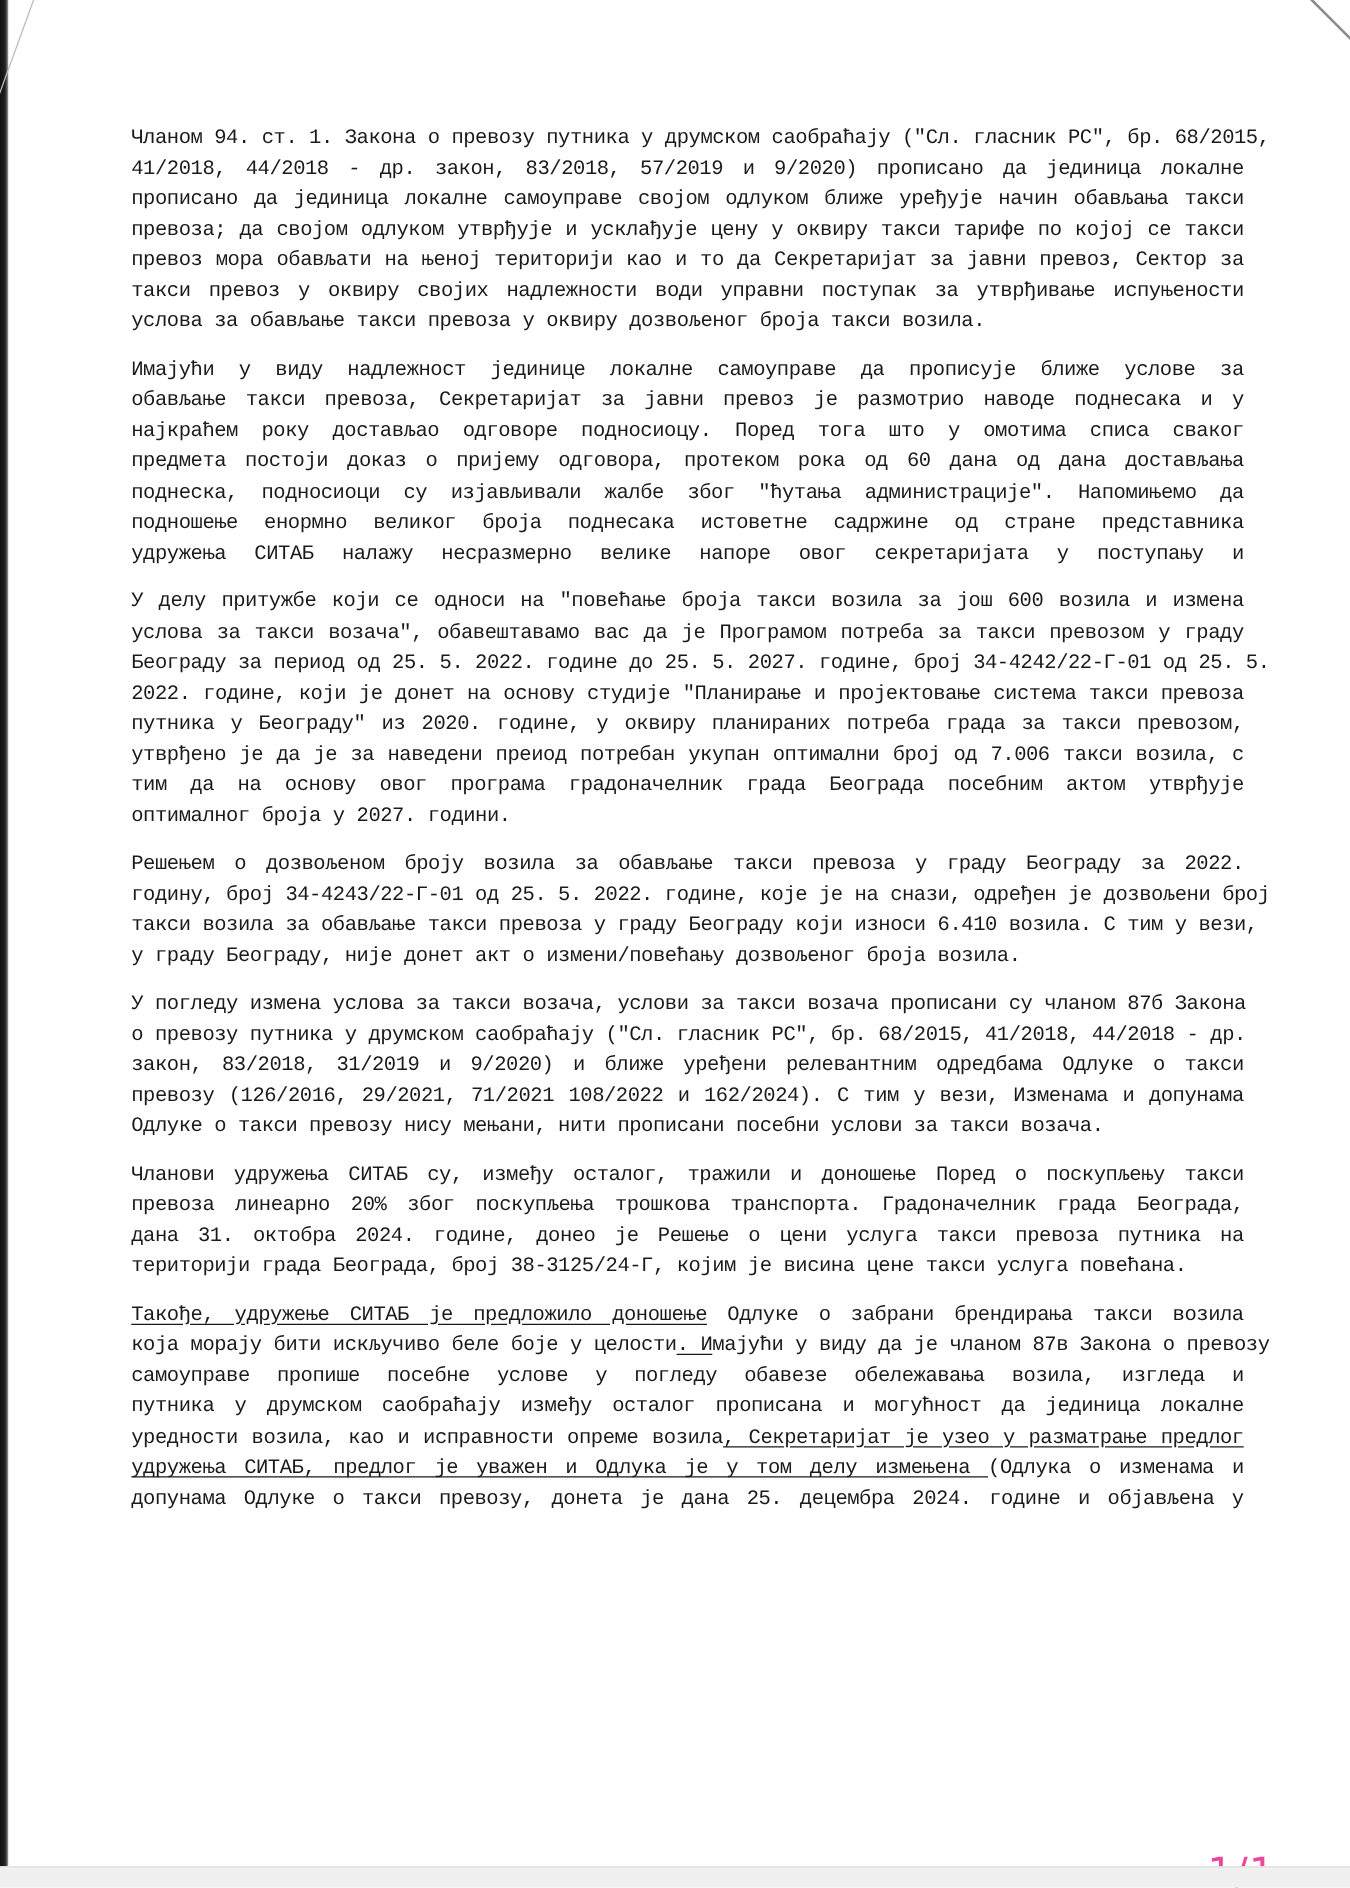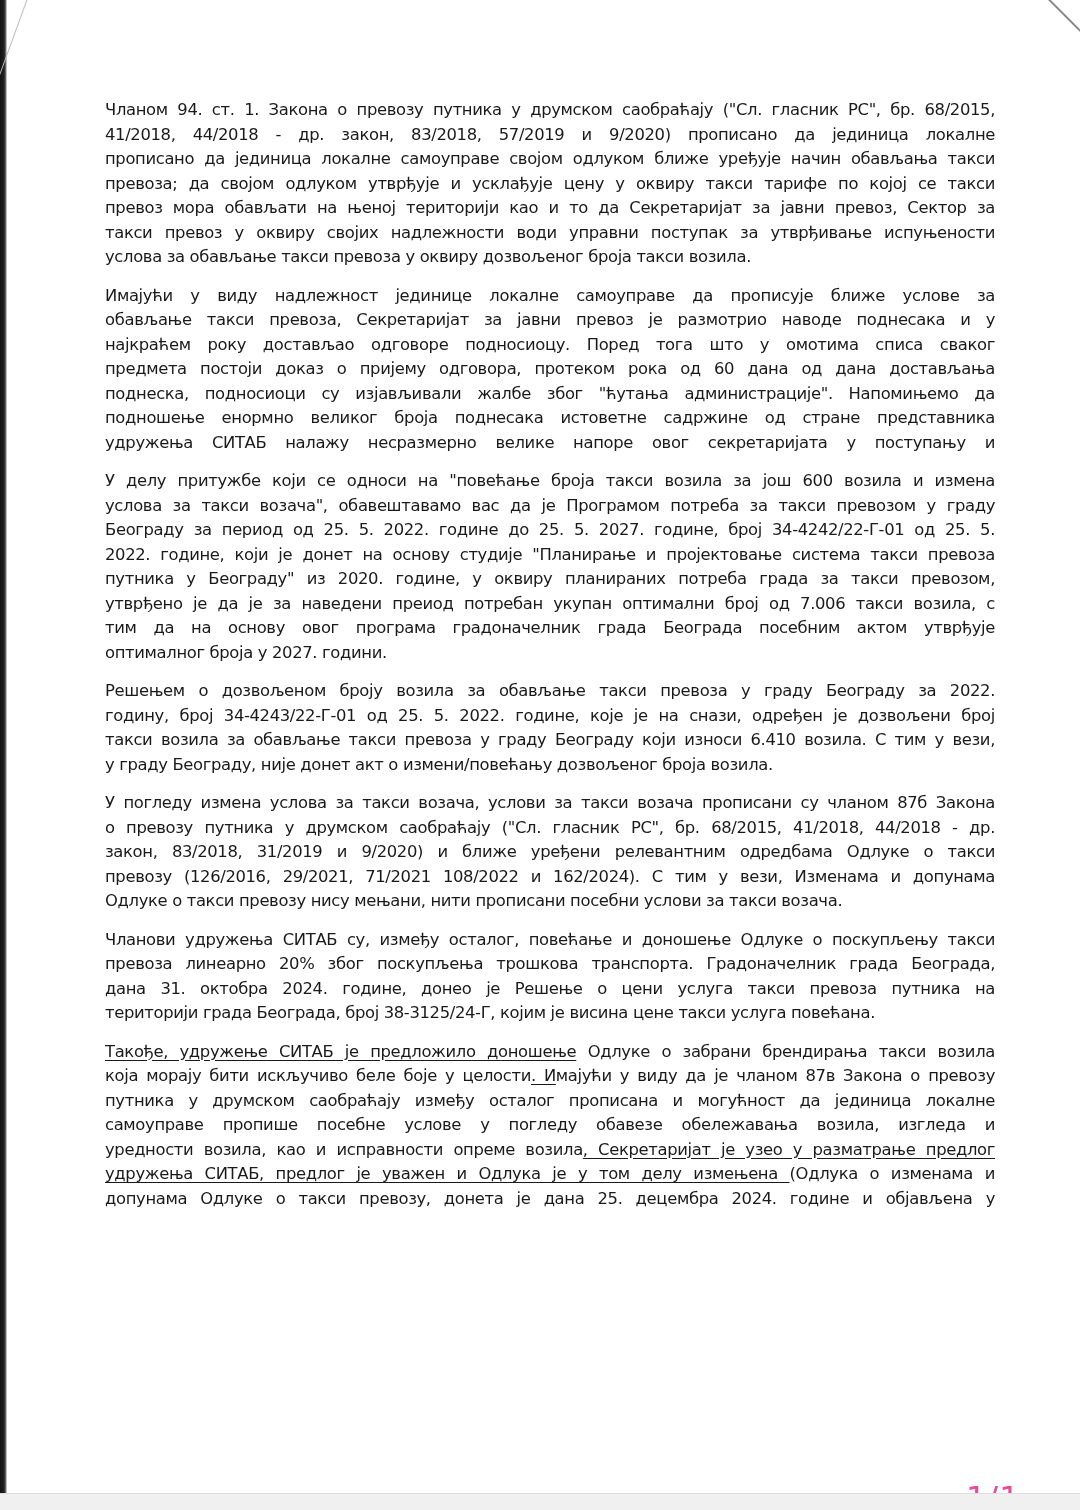--- a/index.html
+++ b/index.html
@@ -35,20 +35,21 @@
     width: 2px; height: 60px;
     background: #888;
     transform: rotate(-45deg);
     transform-origin: top left;
   }
   .page {
     position: absolute;
     left: 105px;
     top: 98px;
     width: 890px;
+    font-family: Liberation Mono, monospace;
   }
   .para {
     margin: 0 0 14px 0;
   }
   .line {
     display: block;
     font-size: 16.4px;
     line-height: 24.5px;
     height: 24.5px;
     white-space: nowrap;
@@ -131,38 +132,38 @@
 
   <div class="para">
     <span class="line">У погледу измена услова за такси возача, услови за такси возача прописани су чланом 87б Закона</span>
     <span class="line">о превозу путника у друмском саобраћају ("Сл. гласник РС", бр. 68/2015, 41/2018, 44/2018 - др.</span>
     <span class="line">закон, 83/2018, 31/2019 и 9/2020) и ближе уређени релевантним одредбама Одлуке о такси</span>
     <span class="line">превозу (126/2016, 29/2021, 71/2021 108/2022 и 162/2024). С тим у вези, Изменама и допунама</span>
     <span class="line last">Одлуке о такси превозу нису мењани, нити прописани посебни услови за такси возача.</span>
   </div>
 
   <div class="para">
-    <span class="line">Чланови удружења СИТАБ су, између осталог, повећање и доношење Одлуке о поскупљењу такси</span>
+    <span class="line">Чланови удружења СИТАБ су, између осталог, тражили и доношење Поред о поскупљењу такси</span>
     <span class="line">превоза линеарно 20% због поскупљења трошкова транспорта. Градоначелник града Београда,</span>
     <span class="line">дана 31. октобра 2024. године, донео је Решење о цени услуга такси превоза путника на</span>
     <span class="line last">територији града Београда, број 38-3125/24-Г, којим је висина цене такси услуга повећана.</span>
   </div>
 
   <div class="para">
     <span class="line">
       <span class="u">Такође, удружење СИТАБ је предложило доношење</span><span> Одлуке о забрани брендирања такси возила</span>
     </span>
     <span class="line">
       <span>која морају бити искључиво беле боје у целости</span><span class="u">. И</span><span>мајући у виду да је чланом 87в Закона о превозу</span>
     </span>
     <span class="line">
-      <span>путника у друмском саобраћају између осталог прописана и могућност да јединица локалне</span>
+      <span>самоуправе пропише посебне услове у погледу обавезе обележавања возила, изгледа и</span>
     </span>
     <span class="line">
-      <span>самоуправе пропише посебне услове у погледу обавезе обележавања возила, изгледа и</span>
+      <span>путника у друмском саобраћају између осталог прописана и могућност да јединица локалне</span>
     </span>
     <span class="line">
       <span>уредности возила, као и исправности опреме возила</span><span class="u">, Секретаријат је узео у разматрање предлог</span>
     </span>
     <span class="line">
       <span class="u">удружења СИТАБ, предлог је уважен и Одлука је у том делу измењена </span><span>(Одлука о изменама и</span>
     </span>
     <span class="line">
       <span>допунама Одлуке о такси превозу, донета је дана 25. децембра 2024. године и објављена у</span>
     </span>

